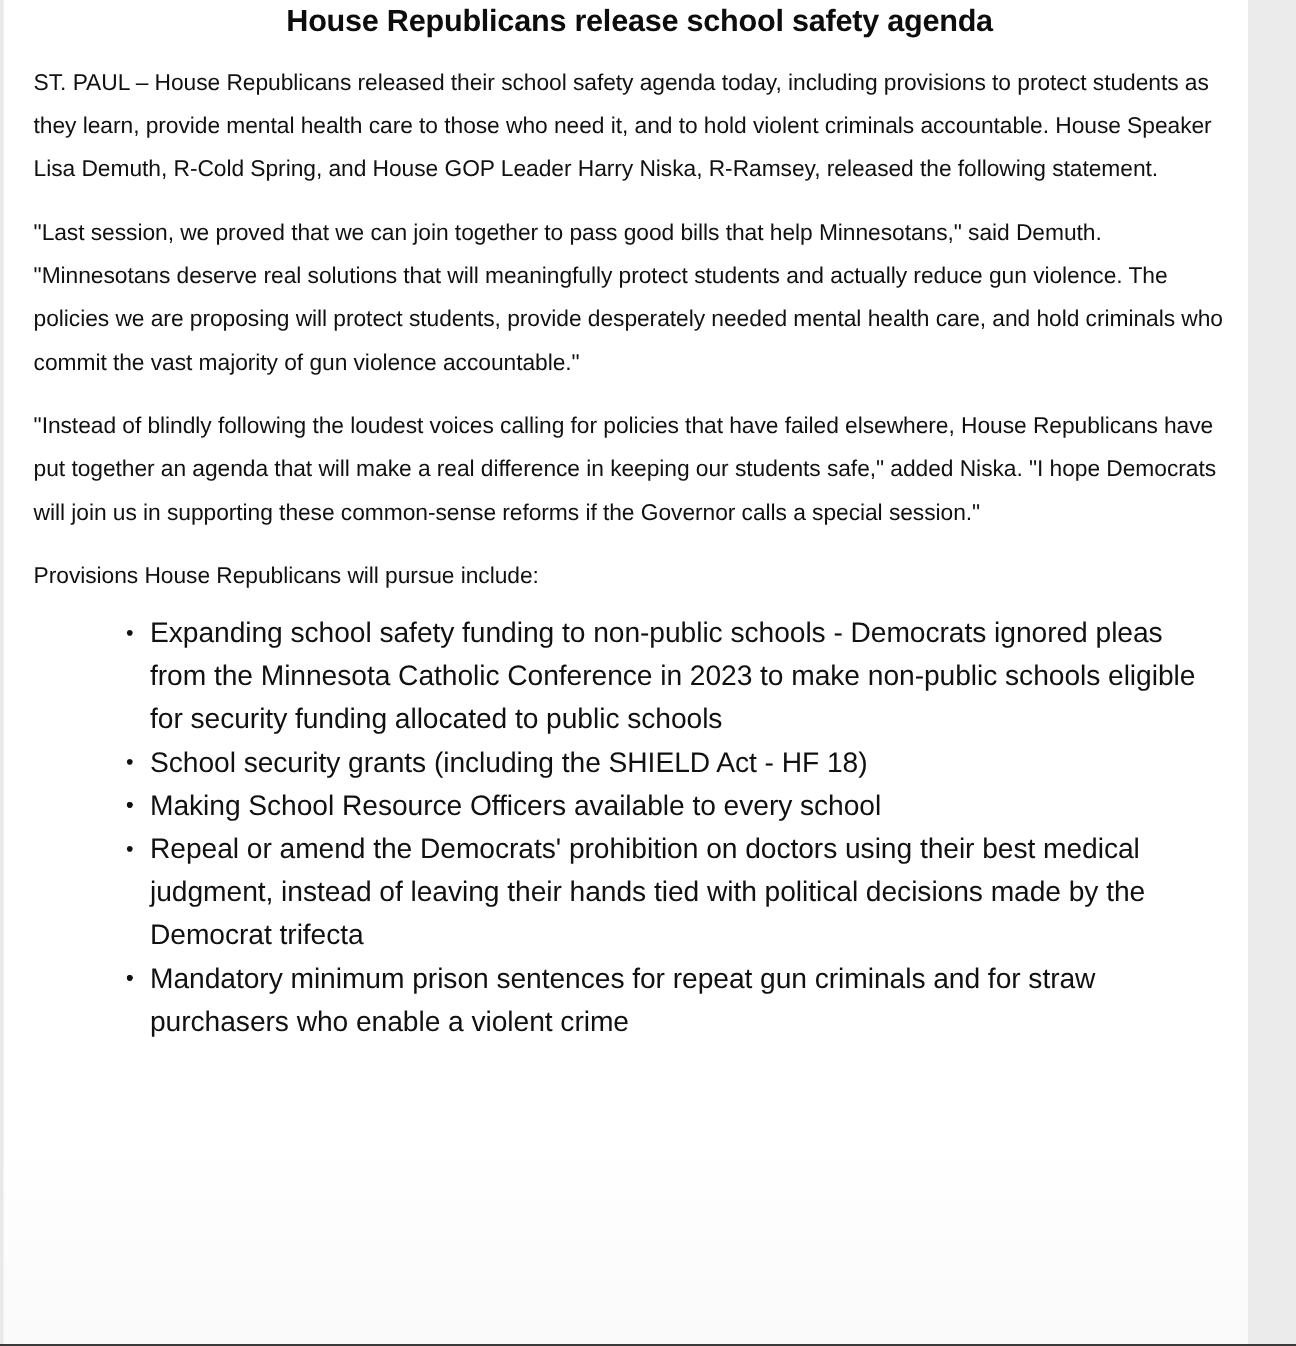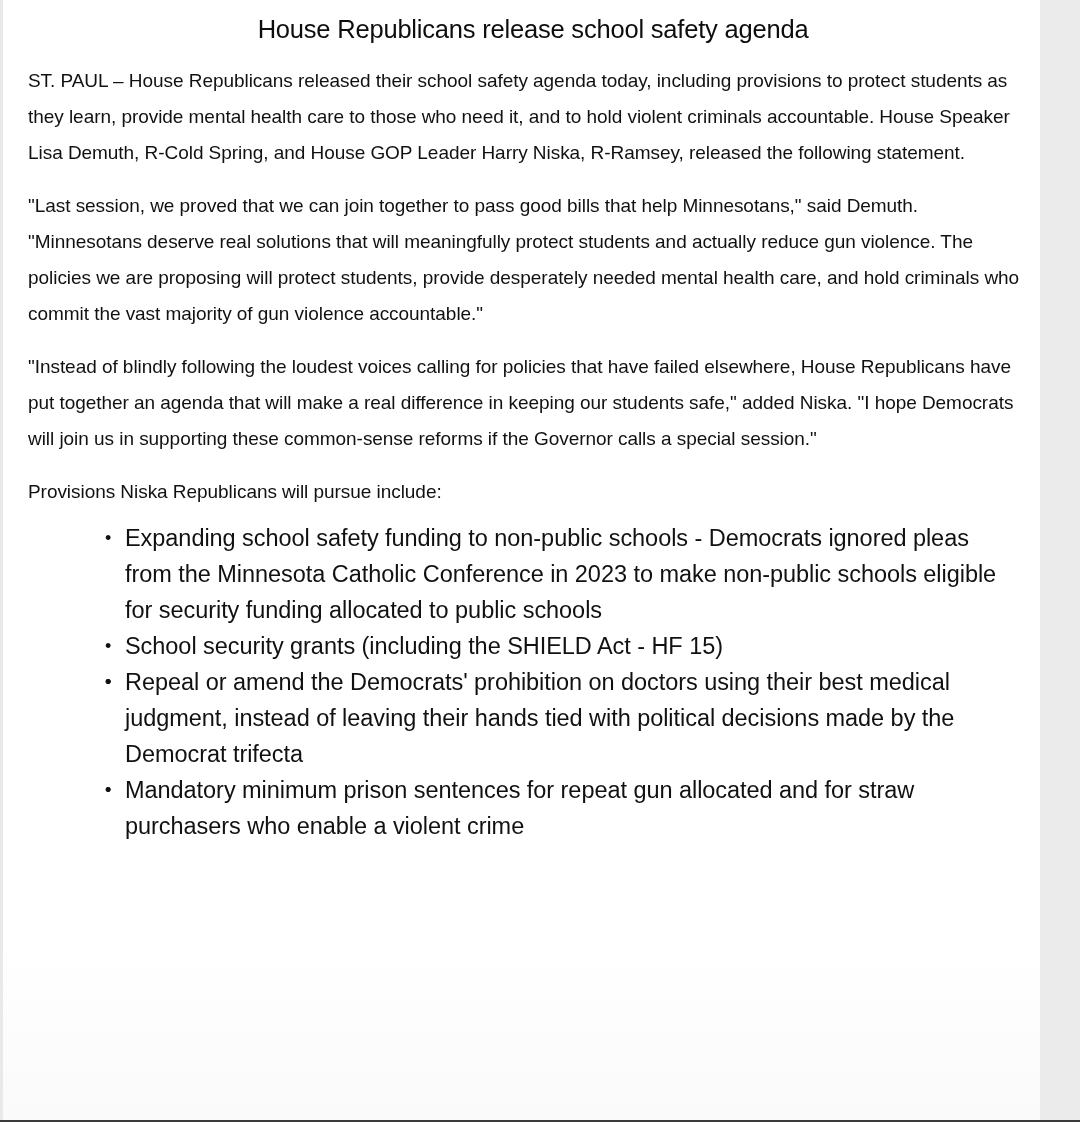--- a/index.html
+++ b/index.html
@@ -47,24 +47,24 @@
     background: #3a3a3a;
   }
   .content {
     position: absolute;
     left: 25px;
     top: 0;
     width: 1000px;
   }
   h1 {
     margin: 0;
-    padding-top: 14px;
+    padding-top: 3px;
     text-align: center;
     font-size: 25.5px;
-    font-weight: normal;
+    font-weight: bold;
     line-height: 30px;
     letter-spacing: -0.2px;
     color: #0d0d0d;
     width: 1010px;
   }
   p {
     margin: 0;
     font-size: 19px;
     line-height: 36px;
     letter-spacing: -0.05px;
@@ -97,27 +97,27 @@
 <body>
 
 <div class="left-edge"></div>
 <div class="page">
   <div class="content">
     <h1>House Republicans release school safety agenda</h1>
 
     <p class="lead">ST. PAUL – House Republicans released their school safety agenda today, including provisions to protect students as they learn, provide mental health care to those who need it, and to hold violent criminals accountable. House Speaker Lisa Demuth, R-Cold Spring, and House GOP Leader Harry Niska, R-Ramsey, released the following statement.</p>
     <p class="quote1">"Last session, we proved that we can join together to pass good bills that help Minnesotans," said Demuth. "Minnesotans deserve real solutions that will meaningfully protect students and actually reduce gun violence. The policies we are proposing will protect students, provide desperately needed mental health care, and hold criminals who commit the vast majority of gun violence accountable."</p>
     <p class="quote2">"Instead of blindly following the loudest voices calling for policies that have failed elsewhere, House Republicans have put together an agenda that will make a real difference in keeping our students safe," added Niska. "I hope Democrats will join us in supporting these common-sense reforms if the Governor calls a special session."</p>
-    <p class="intro">Provisions Niska Republicans will pursue include:</p>
+    <p class="intro">Provisions House Republicans will pursue include:</p>
 
     <ul>
       <li><span class="bullet">•</span><span>Expanding school safety funding to non-public schools - Democrats ignored pleas from the Minnesota Catholic Conference in 2023 to make non-public schools eligible for security funding allocated to public schools</span></li>
-      <li><span class="bullet">•</span><span>School security grants (including the SHIELD Act - HF 15)</span></li>
+      <li><span class="bullet">•</span><span>School security grants (including the SHIELD Act - HF 18)</span></li>
       <li><span class="bullet">•</span></li>
-      <li><span class="bullet">•</span></li>
+      <li><span class="bullet">•</span><span>Making School Resource Officers available to every school</span></li>
       <li><span class="bullet">•</span><span>Repeal or amend the Democrats' prohibition on doctors using their best medical judgment, instead of leaving their hands tied with political decisions made by the Democrat trifecta</span></li>
       <li><span class="bullet">•</span></li>
-      <li><span class="bullet">•</span><span>Mandatory minimum prison sentences for repeat gun allocated and for straw purchasers who enable a violent crime</span></li>
+      <li><span class="bullet">•</span><span>Mandatory minimum prison sentences for repeat gun criminals and for straw purchasers who enable a violent crime</span></li>
     </ul>
   </div>
 </div>
 <div class="right-strip"></div>
 <div class="bottom-line"></div>
 
 </body></html>

